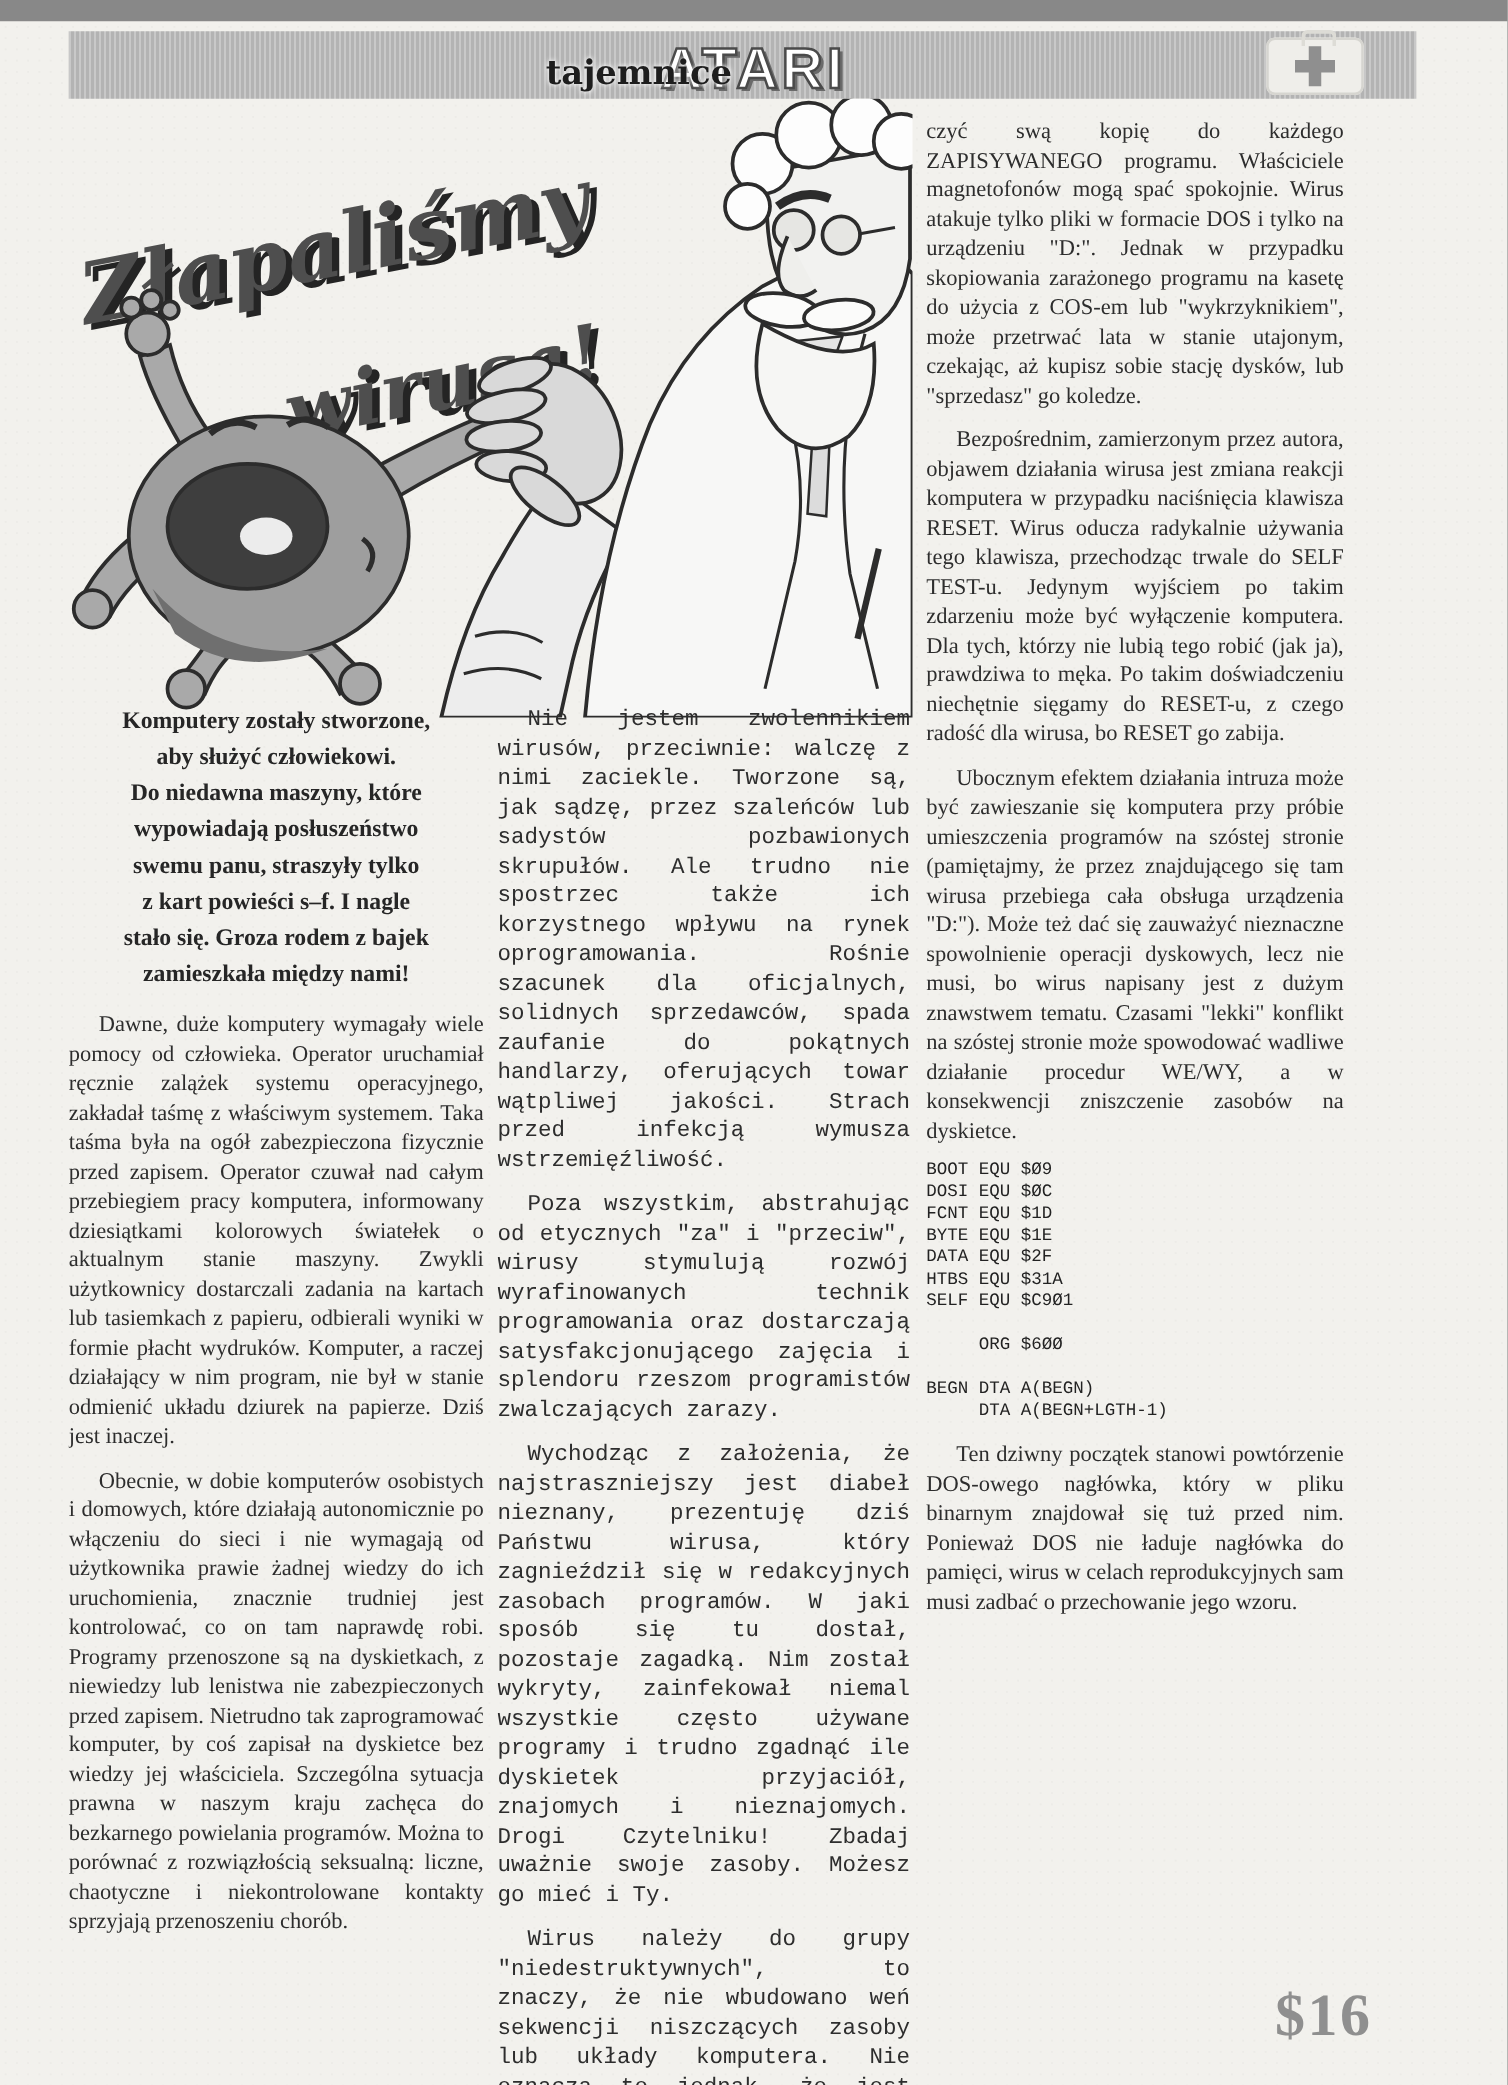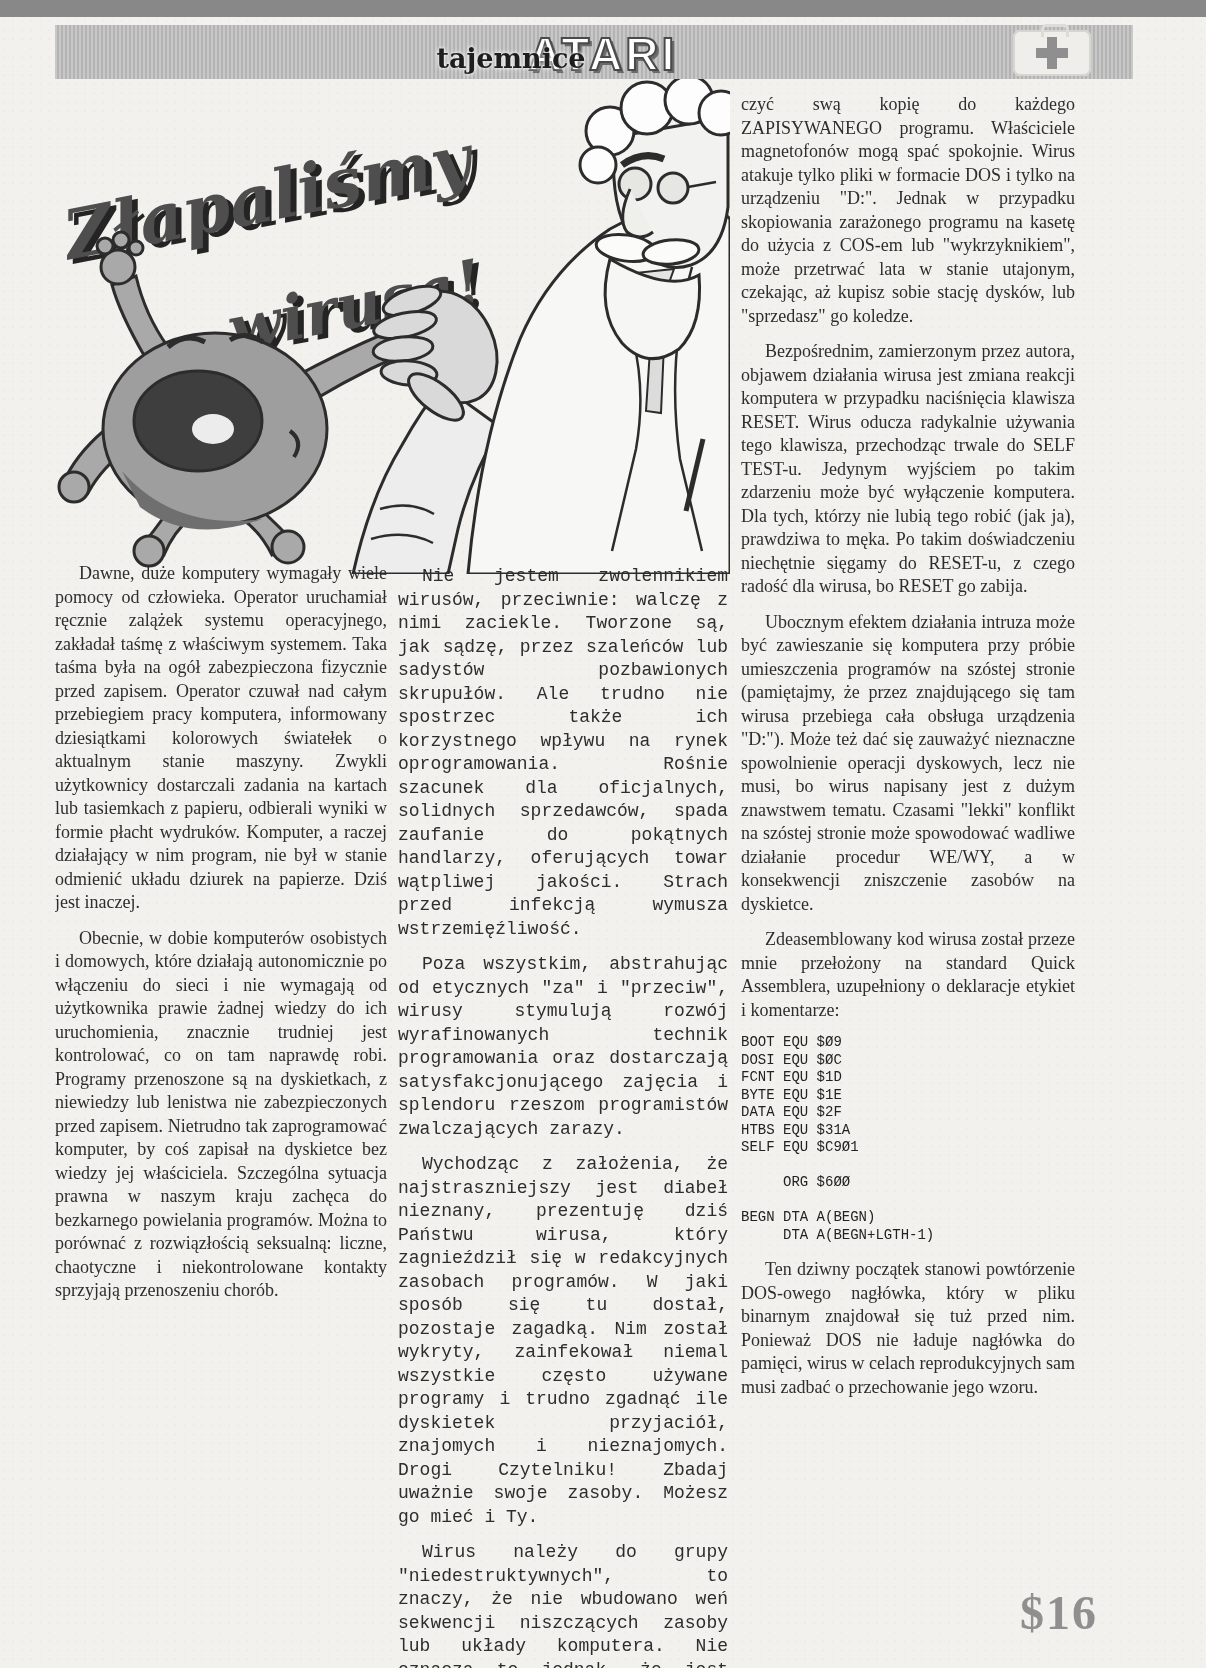--- a/index.html
+++ b/index.html
@@ -146,36 +146,43 @@
       <circle cx="623" cy="109" r="15" fill="#e6e6e3"></circle>
       <path d="M638,108 L666,103" fill="none" stroke-width="2.5"></path>
       <path d="M580,110 Q567,140 577,153 Q590,163 603,153" fill="#efefec"></path>
       <ellipse cx="576" cy="169" rx="30" ry="13" transform="rotate(8 576 169)" fill="#fbfbfa"></ellipse>
       <ellipse cx="621" cy="173" rx="28" ry="12" transform="rotate(-6 621 173)" fill="#fbfbfa"></ellipse>
       <path d="M560,180 Q546,232 572,264 Q598,292 629,270 Q653,246 649,196 Q618,214 560,180 Z" fill="#f6f6f4"></path>
     </g>
   </svg>
 
   <section class="col col-left">
+    <p class="lead">Komputery zostały stworzone,
+aby służyć człowiekowi.
+Do niedawna maszyny, które
+wypowiadają posłuszeństwo
+swemu panu, straszyły tylko
+z kart powieści s–f. I nagle
+stało się. Groza rodem z bajek
+zamieszkała między nami!</p>
     <p>Dawne, duże komputery wymagały wiele pomocy od człowieka. Operator uruchamiał ręcznie zalążek systemu operacyjnego, zakładał taśmę z właściwym systemem. Taka taśma była na ogół zabezpieczona fizycznie przed zapisem. Operator czuwał nad całym przebiegiem pracy komputera, informowany dziesiątkami kolorowych światełek o aktualnym stanie maszyny. Zwykli użytkownicy dostarczali zadania na kartach lub tasiemkach z papieru, odbierali wyniki w formie płacht wydruków. Komputer, a raczej działający w nim program, nie był w stanie odmienić układu dziurek na papierze. Dziś jest inaczej.</p>
     <p>Obecnie, w dobie komputerów osobistych i domowych, które działają autonomicznie po włączeniu do sieci i nie wymagają od użytkownika prawie żadnej wiedzy do ich uruchomienia, znacznie trudniej jest kontrolować, co on tam naprawdę robi. Programy przenoszone są na dyskietkach, z niewiedzy lub lenistwa nie zabezpieczonych przed zapisem. Nietrudno tak zaprogramować komputer, by coś zapisał na dyskietce bez wiedzy jej właściciela. Szczególna sytuacja prawna w naszym kraju zachęca do bezkarnego powielania programów. Można to porównać z rozwiązłością seksualną: liczne, chaotyczne i niekontrolowane kontakty sprzyjają przenoszeniu chorób.</p>
   </section>
 
   <section class="col col-mid">
     <p>Nie jestem zwolennikiem wirusów, przeciwnie: walczę z nimi zaciekle. Tworzone są, jak sądzę, przez szaleńców lub sadystów pozbawionych skrupułów. Ale trudno nie spostrzec także ich korzystnego wpływu na rynek oprogramowania. Rośnie szacunek dla oficjalnych, solidnych sprzedawców, spada zaufanie do pokątnych handlarzy, oferujących towar wątpliwej jakości. Strach przed infekcją wymusza wstrzemięźliwość.</p>
     <p>Poza wszystkim, abstrahując od etycznych "za" i "przeciw", wirusy stymulują rozwój wyrafinowanych technik programowania oraz dostarczają satysfakcjonującego zajęcia i splendoru rzeszom programistów zwalczających zarazy.</p>
     <p>Wychodząc z założenia, że najstraszniejszy jest diabeł nieznany, prezentuję dziś Państwu wirusa, który zagnieździł się w redakcyjnych zasobach programów. W jaki sposób się tu dostał, pozostaje zagadką. Nim został wykryty, zainfekował niemal wszystkie często używane programy i trudno zgadnąć ile dyskietek przyjaciół, znajomych i nieznajomych. Drogi Czytelniku! Zbadaj uważnie swoje zasoby. Możesz go mieć i Ty.</p>
     <p>Wirus należy do grupy "niedestruktywnych", to znaczy, że nie wbudowano weń sekwencji niszczących zasoby lub układy komputera. Nie oznacza to jednak, że jest bezpieczny, powoduje bowiem zwiększenie rozmiaru plików, a więc prowadzi do nieoczekiwanego przepełniania dyskietek, co może stanowić pośrednią przyczynę różnorakich kłopotów. W wyniku uruchomienia zainfekowanego programu wirus zagnieżdża się na szóstej stronie, skąd śledzi dyskowe operacje WE/WY, czujny, by dołą-</p>
   </section>
 
   <section class="col col-right">
     <p class="noindent">czyć swą kopię do każdego ZAPISYWANEGO programu. Właściciele magnetofonów mogą spać spokojnie. Wirus atakuje tylko pliki w formacie DOS i tylko na urządzeniu "D:". Jednak w przypadku skopiowania zarażonego programu na kasetę do użycia z COS-em lub "wykrzyknikiem", może przetrwać lata w stanie utajonym, czekając, aż kupisz sobie stację dysków, lub "sprzedasz" go koledze.</p>
     <p>Bezpośrednim, zamierzonym przez autora, objawem działania wirusa jest zmiana reakcji komputera w przypadku naciśnięcia klawisza RESET. Wirus oducza radykalnie używania tego klawisza, przechodząc trwale do SELF TEST-u. Jedynym wyjściem po takim zdarzeniu może być wyłączenie komputera. Dla tych, którzy nie lubią tego robić (jak ja), prawdziwa to męka. Po takim doświadczeniu niechętnie sięgamy do RESET-u, z czego radość dla wirusa, bo RESET go zabija.</p>
     <p>Ubocznym efektem działania intruza może być zawieszanie się komputera przy próbie umieszczenia programów na szóstej stronie (pamiętajmy, że przez znajdującego się tam wirusa przebiega cała obsługa urządzenia "D:"). Może też dać się zauważyć nieznaczne spowolnienie operacji dyskowych, lecz nie musi, bo wirus napisany jest z dużym znawstwem tematu. Czasami "lekki" konflikt na szóstej stronie może spowodować wadliwe działanie procedur WE/WY, a w konsekwencji zniszczenie zasobów na dyskietce.</p>
-    <p>Zdeasemblowany kod wirusa został przeze mnie przełożony na standard Quick Assemblera, uzupełniony o deklaracje etykiet i komentarze:</p>
     <pre class="code">BOOT EQU $Ø9
 DOSI EQU $ØC
 FCNT EQU $1D
 BYTE EQU $1E
 DATA EQU $2F
 HTBS EQU $31A
 SELF EQU $C9Ø1
 
      ORG $6ØØ
 

